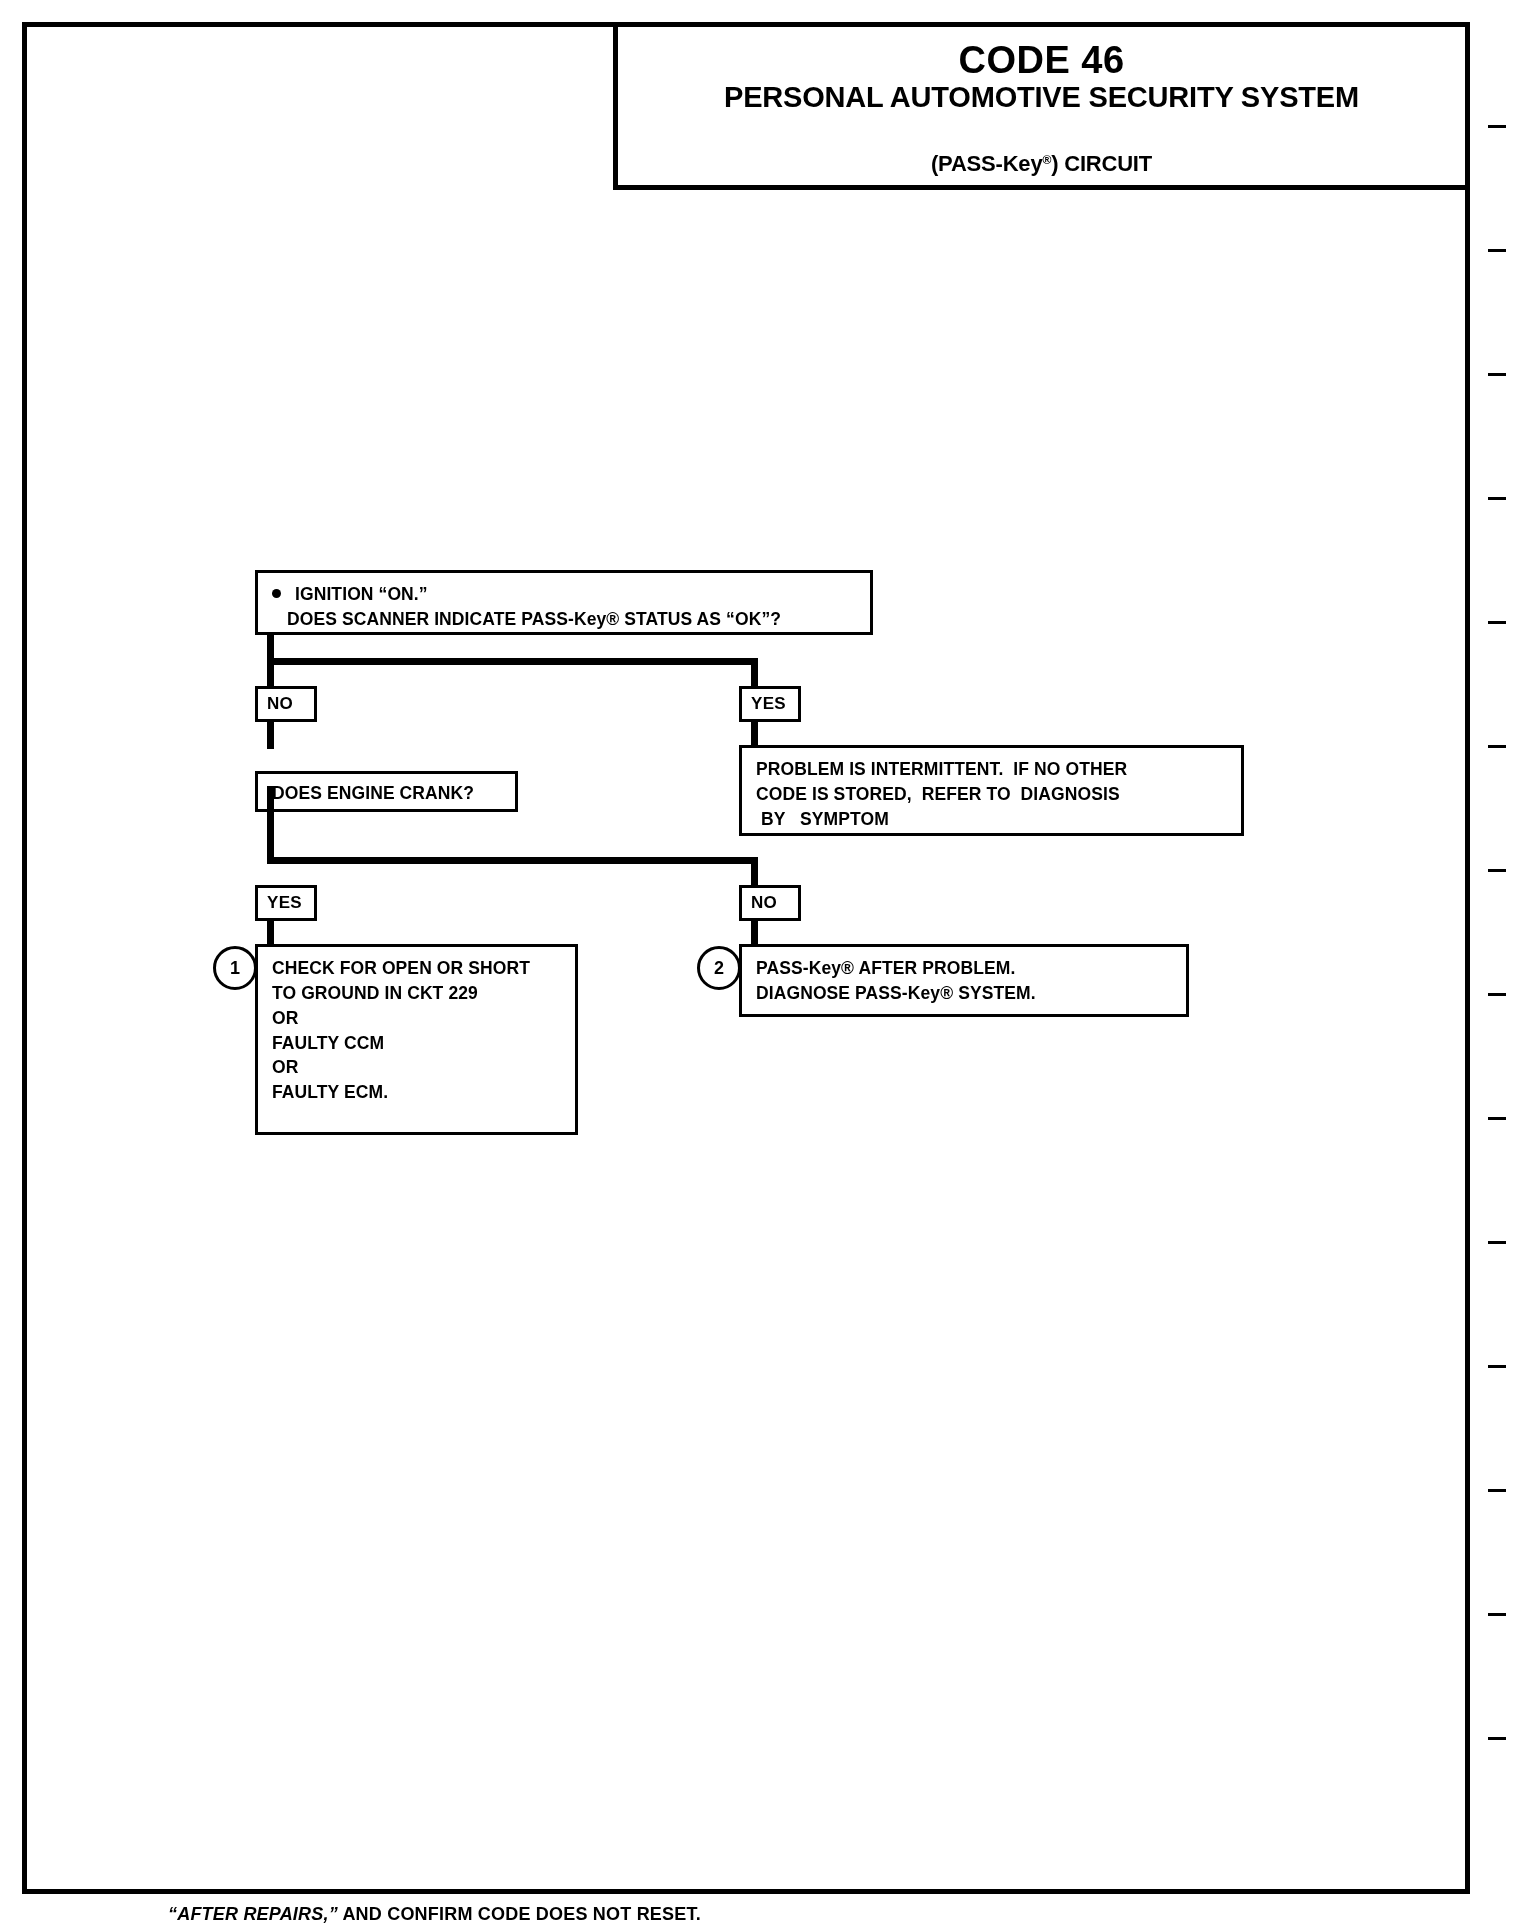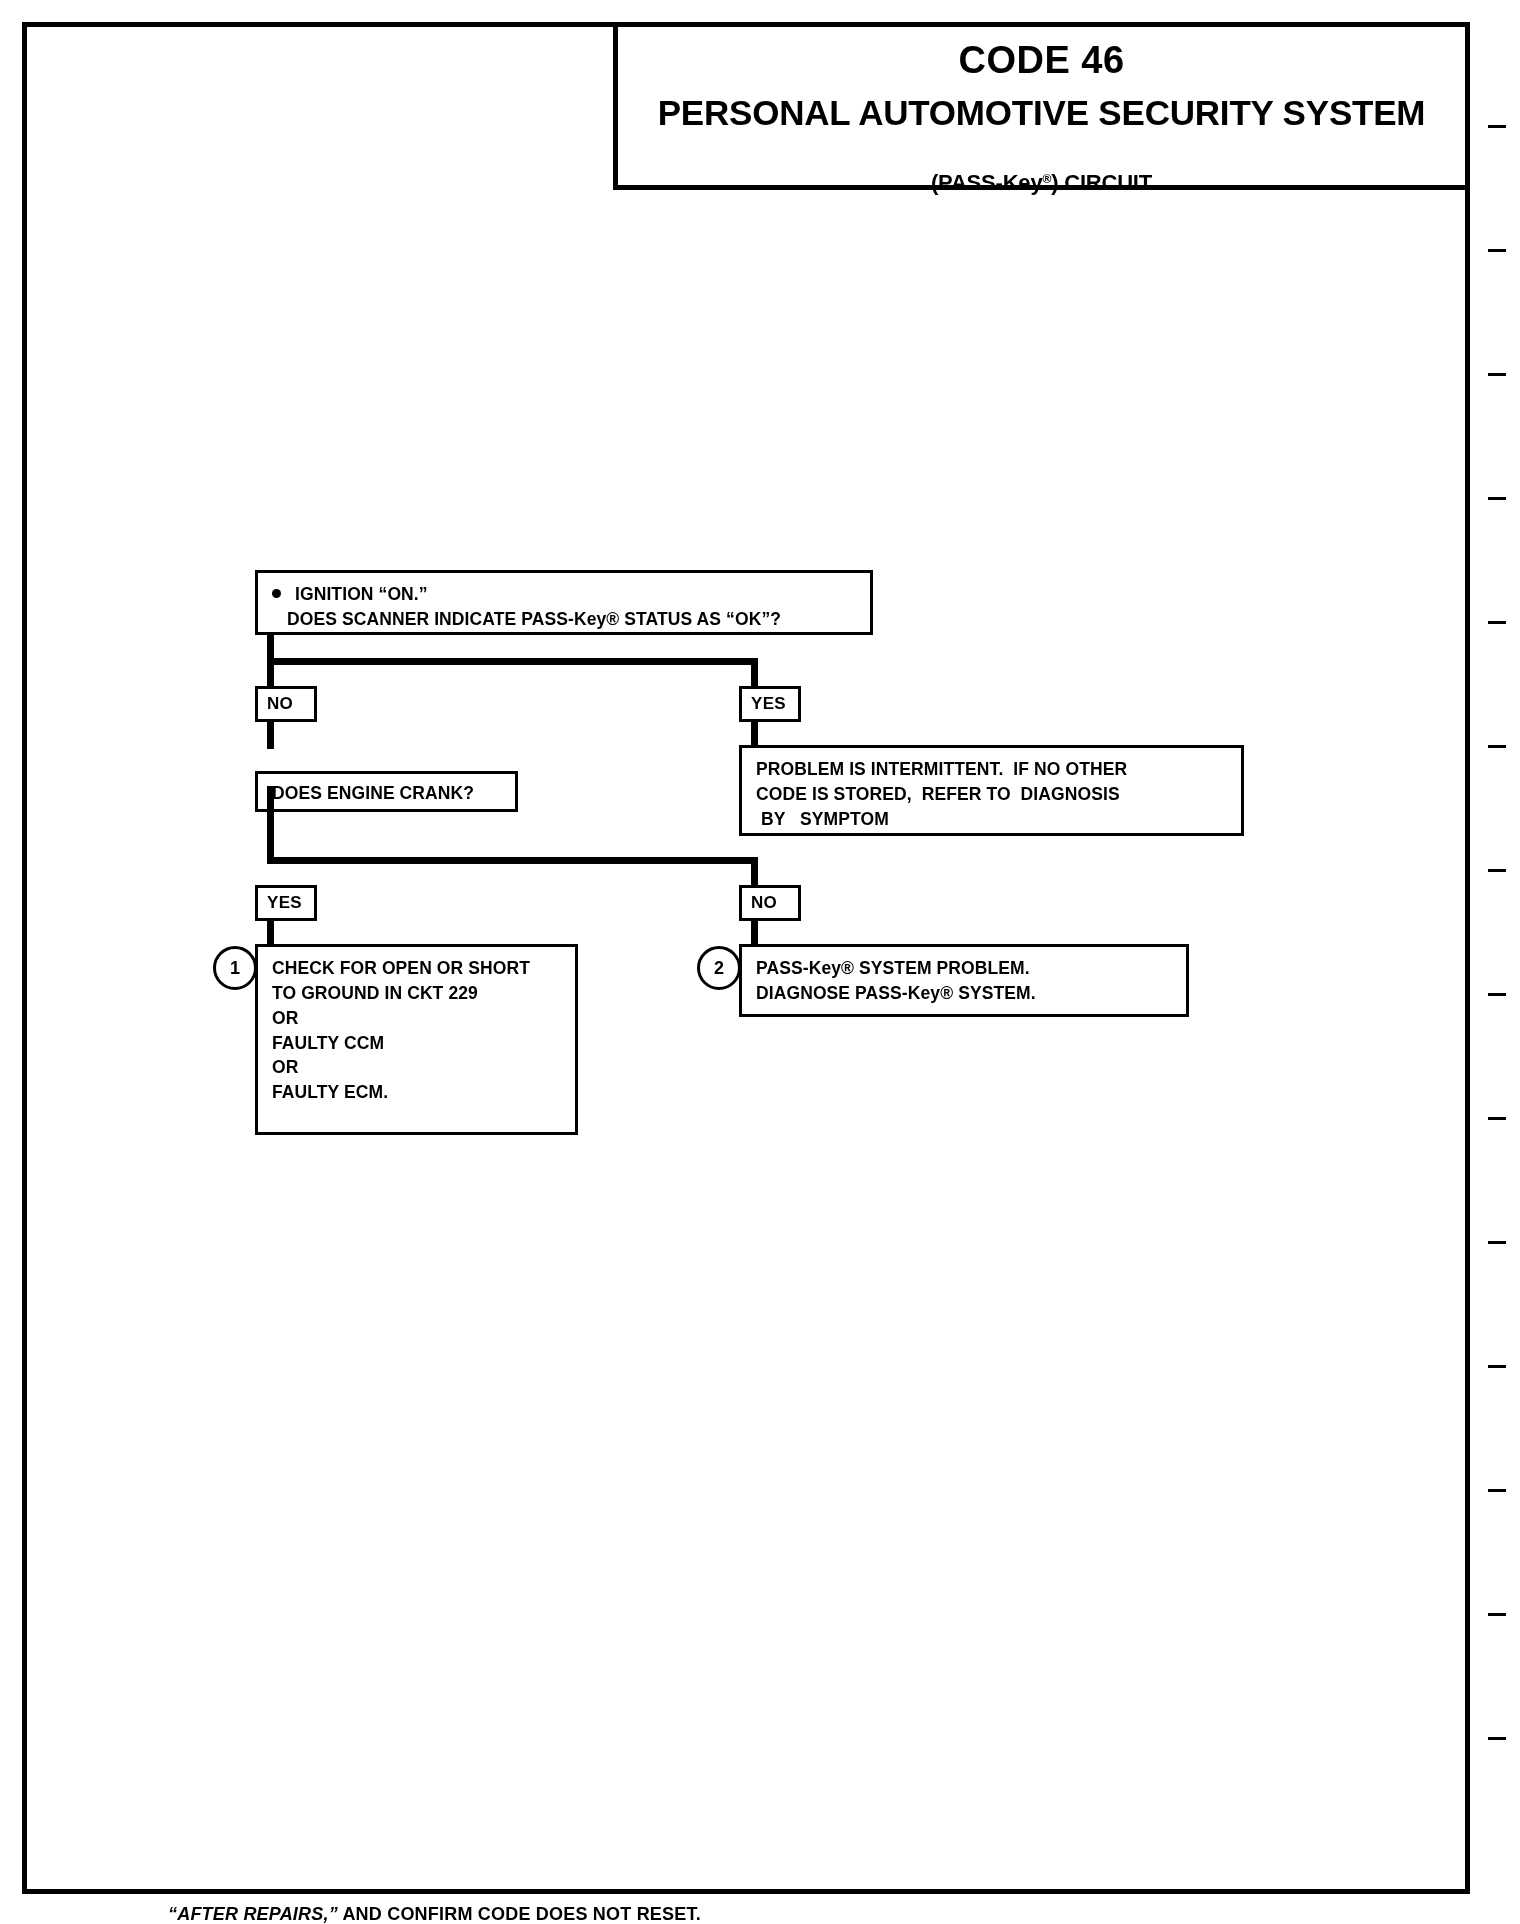--- a/index.html
+++ b/index.html
@@ -10,22 +10,22 @@
   
   #page-border{position:absolute;left:22px;top:22px;width:1448px;height:1872px;
       border:5px solid #000;box-sizing:border-box;}
 
   
   #title-block{position:absolute;left:613px;top:22px;width:857px;height:168px;
       border:5px solid #000;box-sizing:border-box;background:#fff;
       display:flex;flex-direction:column;align-items:center;justify-content:flex-start;
       padding-top:14px;}
   #code-number{font-size:38px;font-weight:bold;letter-spacing:.5px;line-height:1.05;}
-  #title-line1{font-size:35px;font-weight:bold;letter-spacing:-.2px;line-height:1.12;
-      margin-top:12px;white-space:nowrap;text-align:center;}
+  #title-line1{font-size:29px;font-weight:bold;letter-spacing:-.2px;line-height:1.12;
+      white-space:nowrap;text-align:center;}
   #title-line2{font-size:22px;font-weight:bold;letter-spacing:-.2px;line-height:1.12;
       white-space:nowrap;margin-top:39px;}
   .reg{font-size:.55em;vertical-align:.55em;}
 
   
   .tick{position:absolute;width:18px;height:3px;background:#000;left:1488px;}
 
   
   .fbox{position:absolute;border:3px solid #000;background:#fff;box-sizing:border-box;
         font-size:17.5px;font-weight:bold;letter-spacing:.1px;line-height:1.42;
@@ -114,17 +114,17 @@
   <div>CHECK FOR OPEN OR SHORT</div>
   <div>TO GROUND IN CKT 229</div>
   <div>OR</div>
   <div>FAULTY CCM</div>
   <div>OR</div>
   <div>FAULTY ECM.</div>
 </div>
 
 <div class="callout" style="left:697px;top:946px;">2</div>
 <div class="fbox" id="passkey-box" style="left:739px;top:944px;width:450px;height:73px;">
-  <div>PASS-Key® SYSTEM PROBLEM.</div>
+  <div>PASS-Key® AFTER PROBLEM.</div>
   <div>DIAGNOSE PASS-Key® SYSTEM.</div>
 </div>
 
 <div id="footer-note"><span class="ital">“AFTER REPAIRS,”</span><span> AND CONFIRM CODE DOES NOT  RESET.</span></div>
 
 </body></html>

